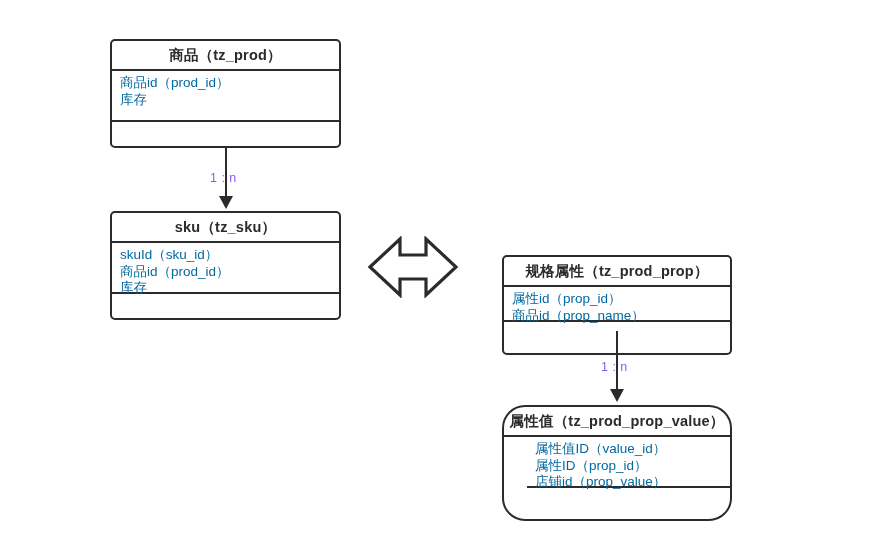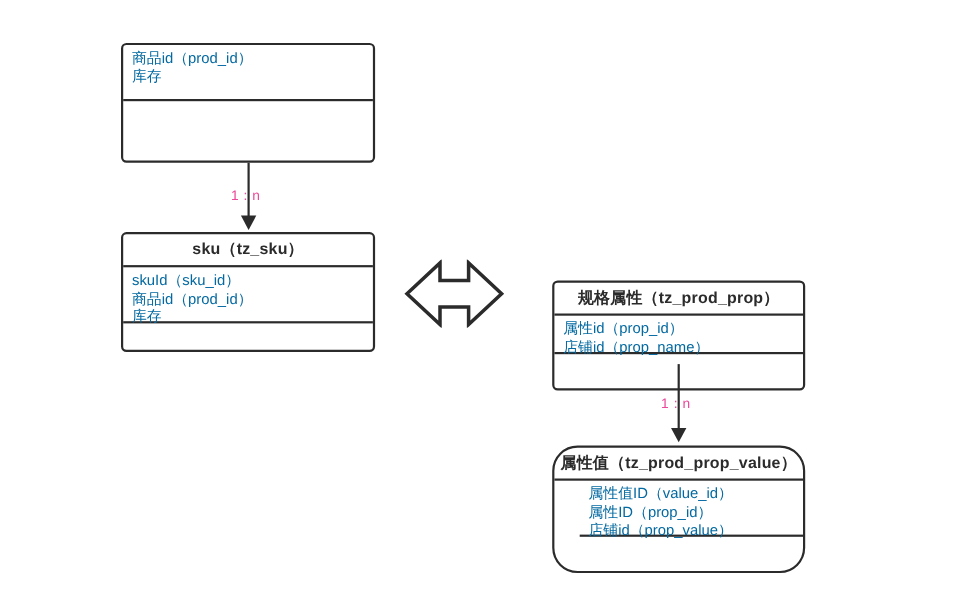--- a/index.html
+++ b/index.html
@@ -76,36 +76,39 @@
     position: absolute;
     width: 0; height: 0;
     border-left: 7px solid transparent;
     border-right: 7px solid transparent;
     border-top: 13px solid #2b2b2b;
   }
   .conn-label {
     position: absolute;
     font-size: 12.5px;
     line-height: 14px;
-    color: #ec4899;
+    color: #8b5cf6;
     white-space: nowrap;
     letter-spacing: 0.5px;
   }
 
   
   .double-arrow {
     position: absolute;
   }
 </style>
 </head>
 <body>
 
 <div id="canvas">
 
   <div class="entity" style="left:110px; top:39px; width:231px; height:109px;">
+    <div class="entity-title">
+      <span class="cjk">商品</span><span class="lat">（tz_prod）</span>
+    </div>
     <div class="entity-attrs" style="height:51px;">
       <div class="attr-row">商品id（prod_id）</div>
       <div class="attr-row">库存</div>
     </div>
     <div class="entity-foot"></div>
   </div>
 
   <div class="connector" style="left:190px; top:148px; width:110px; height:65px;">
     <div class="conn-line" style="left:35px; top:0px; height:50px;"></div>
     <div class="conn-arrow" style="left:29px; top:48px;"></div>
@@ -129,21 +132,21 @@
       <polygon points="3,31 33,3 33,19 59,19 59,3 89,31 59,59 59,43 33,43 33,59" fill="#ffffff" stroke="#2b2b2b" stroke-width="3.2" stroke-linejoin="miter"></polygon>
     </svg>
   </div>
 
   <div class="entity" style="left:502px; top:255px; width:230px; height:100px;">
     <div class="entity-title">
       <span class="cjk">规格属性</span><span class="lat">（tz_prod_prop）</span>
     </div>
     <div class="entity-attrs" style="height:35px;">
       <div class="attr-row">属性id（prop_id）</div>
-      <div class="attr-row">店铺id（prop_name）</div>
+      <div class="attr-row">商品id（prop_name）</div>
     </div>
     <div class="entity-foot"></div>
   </div>
 
   <div class="connector" style="left:580px; top:331px; width:110px; height:75px;">
     <div class="conn-line" style="left:36px; top:0px; height:60px;"></div>
     <div class="conn-arrow" style="left:30px; top:58px;"></div>
     <div class="conn-label" style="left:21px; top:29px;">1 : n</div>
   </div>
 

